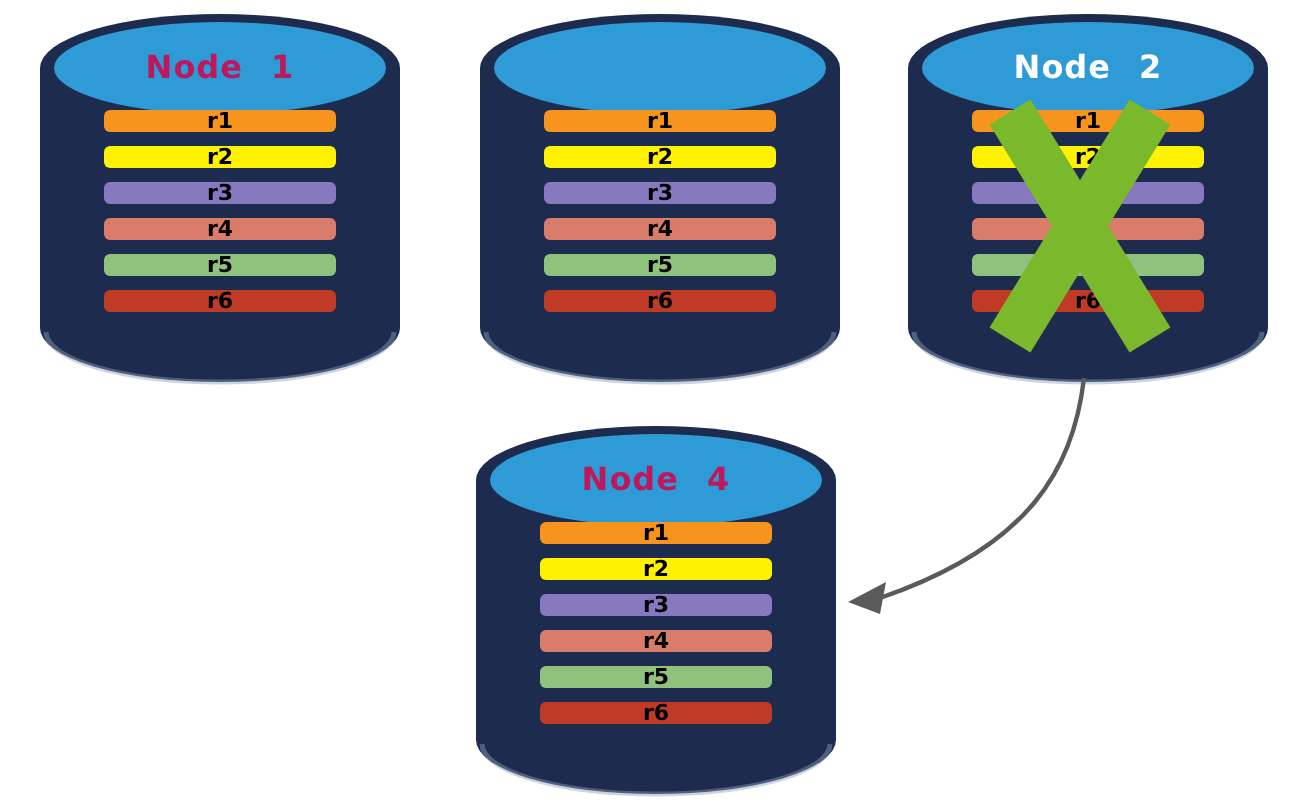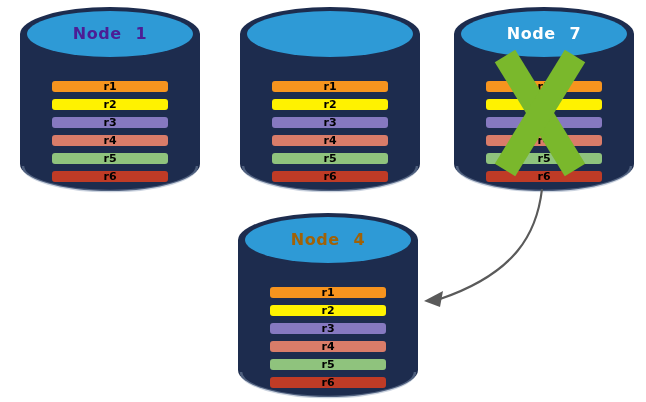--- a/index.html
+++ b/index.html
@@ -37,21 +37,21 @@
     color: #ffffff;
     font-weight: bold;
     font-size: 16px;
     letter-spacing: 0.5px;
     word-spacing: 8px;
     line-height: 16px;
   }
   .rows {
     position: absolute;
     left: 33px;
-    top: 76px;
+    top: 50px;
     width: 116px;
     display: flex;
     flex-direction: column;
     gap: 7px;
   }
   .row {
     height: 11px;
     border-radius: 3px;
     display: flex;
     align-items: center;
@@ -83,21 +83,21 @@
 <body>
 
 <div id="diagram">
 
   <div class="node pos-0">
       <svg class="cyl" viewBox="0 0 182 188" preserveAspectRatio="none">
         <path class="cyl-body" d="M1,29 A90,27 0 0 1 181,29 L181,159 A90,27 0 0 1 1,159 Z" fill="#1D2C4E"></path>
         <path class="cyl-bottom-highlight" d="M4,161 A87,25 0 0 0 178,161" fill="none" stroke-width="2.5" stroke-opacity="0.45" stroke="#8FA0BB"></path>
         <ellipse class="cyl-top" cx="91" cy="29" rx="83" ry="23" fill="#2E9AD6"></ellipse>
       </svg>
-      <div class="node-title" style="color: #4c1d95;">Node 1</div>
+      <div class="node-title" style="color: #be185d;">Node 1</div>
       <div class="rows">
         <div class="row" style="background: rgb(247, 148, 30);">
       <span class="row-label" style="color: rgb(0, 0, 0);">r1</span>
     </div>
         <div class="row" style="background: rgb(255, 242, 0);">
       <span class="row-label" style="color: rgb(0, 0, 0);">r2</span>
     </div>
         <div class="row" style="background: rgb(134, 121, 192);">
       <span class="row-label" style="color: rgb(0, 0, 0);">r3</span>
     </div>
@@ -138,21 +138,21 @@
       <span class="row-label" style="color: rgb(0, 0, 0);">r6</span>
     </div>
       </div>
     </div>
     <div class="node pos-2">
       <svg class="cyl" viewBox="0 0 182 188" preserveAspectRatio="none">
         <path class="cyl-body" d="M1,29 A90,27 0 0 1 181,29 L181,159 A90,27 0 0 1 1,159 Z" fill="#1D2C4E"></path>
         <path class="cyl-bottom-highlight" d="M4,161 A87,25 0 0 0 178,161" fill="none" stroke-width="2.5" stroke-opacity="0.45" stroke="#8FA0BB"></path>
         <ellipse class="cyl-top" cx="91" cy="29" rx="83" ry="23" fill="#2E9AD6"></ellipse>
       </svg>
-      <div class="node-title" style="color: rgb(255, 255, 255);">Node 7</div>
+      <div class="node-title" style="color: rgb(255, 255, 255);">Node 2</div>
       <div class="rows">
         <div class="row" style="background: rgb(247, 148, 30);">
       <span class="row-label" style="color: rgb(0, 0, 0);">r1</span>
     </div>
         <div class="row" style="background: rgb(255, 242, 0);">
       <span class="row-label" style="color: rgb(0, 0, 0);">r2</span>
     </div>
         <div class="row" style="background: rgb(134, 121, 192);">
       <span class="row-label" style="color: rgb(0, 0, 0);">r3</span>
     </div>
@@ -170,21 +170,21 @@
       <line x1="12" y1="9" x2="82" y2="123" stroke-width="24" stroke="#7AB82C"></line>
       <line x1="82" y1="9" x2="12" y2="123" stroke-width="24" stroke="#7AB82C"></line>
     </svg>
     </div>
     <div class="node pos-3">
       <svg class="cyl" viewBox="0 0 182 188" preserveAspectRatio="none">
         <path class="cyl-body" d="M1,29 A90,27 0 0 1 181,29 L181,159 A90,27 0 0 1 1,159 Z" fill="#1D2C4E"></path>
         <path class="cyl-bottom-highlight" d="M4,161 A87,25 0 0 0 178,161" fill="none" stroke-width="2.5" stroke-opacity="0.45" stroke="#8FA0BB"></path>
         <ellipse class="cyl-top" cx="91" cy="29" rx="83" ry="23" fill="#2E9AD6"></ellipse>
       </svg>
-      <div class="node-title" style="color: #a16207;">Node 4</div>
+      <div class="node-title" style="color: #be185d;">Node 4</div>
       <div class="rows">
         <div class="row" style="background: rgb(247, 148, 30);">
       <span class="row-label" style="color: rgb(0, 0, 0);">r1</span>
     </div>
         <div class="row" style="background: rgb(255, 242, 0);">
       <span class="row-label" style="color: rgb(0, 0, 0);">r2</span>
     </div>
         <div class="row" style="background: rgb(134, 121, 192);">
       <span class="row-label" style="color: rgb(0, 0, 0);">r3</span>
     </div>

